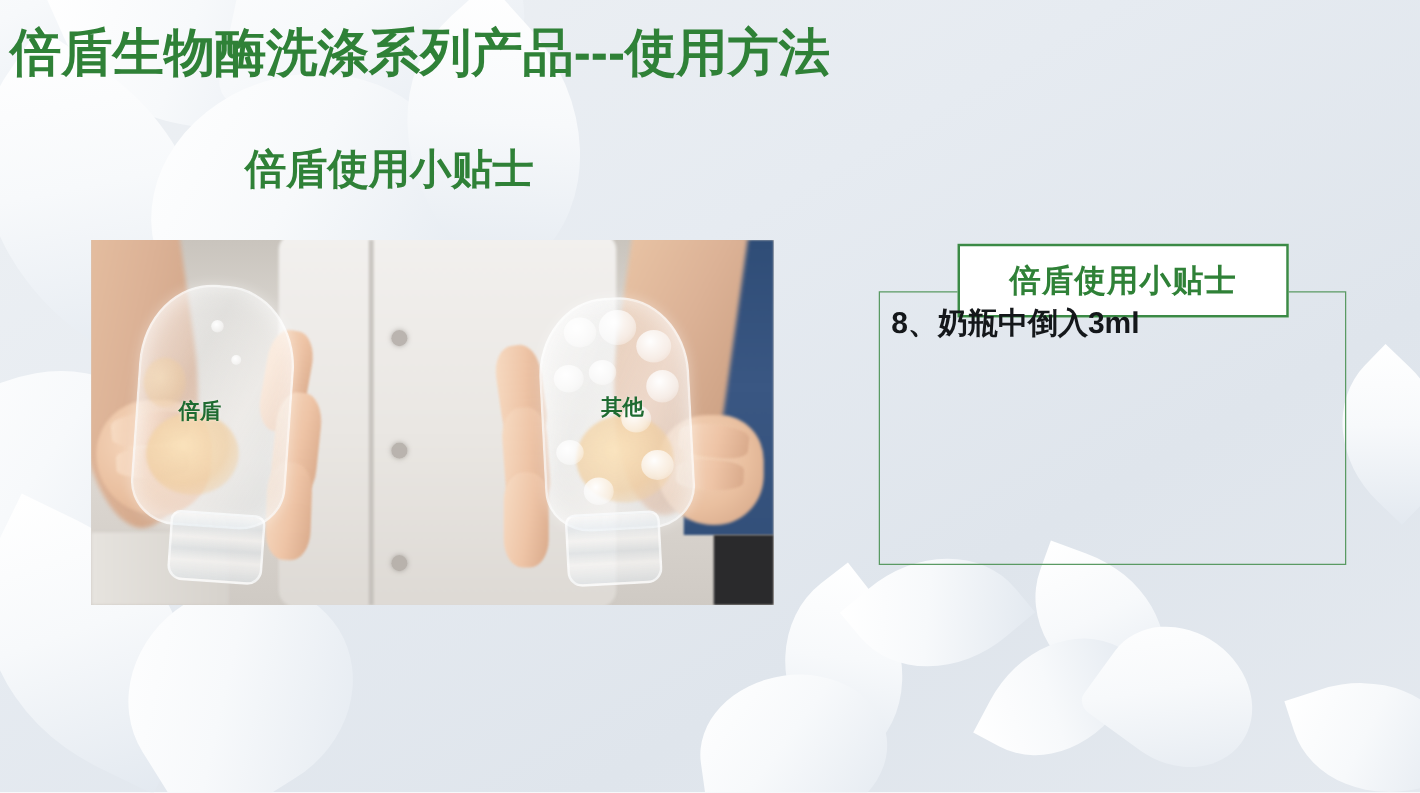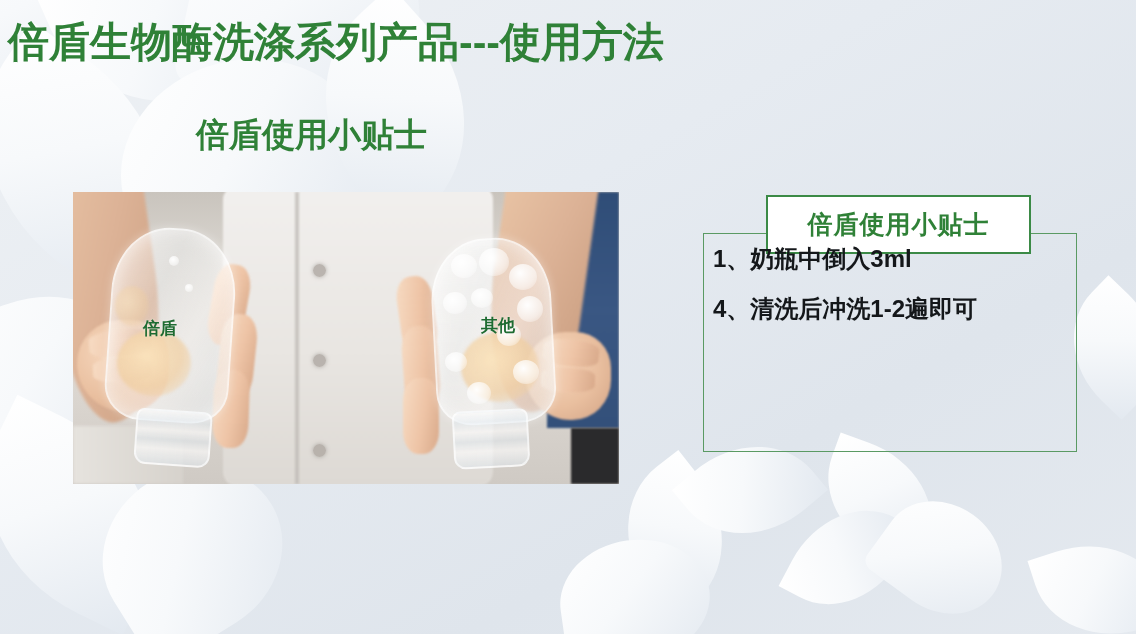--- a/index.html
+++ b/index.html
@@ -322,17 +322,16 @@
     <div class="ph-label" style="left:408px; top:122px;">其他</div>
   </div>
 
   <div id="tips-box"></div>
 
   <div id="tips-header">
     <span class="htext">倍盾使用小贴士</span>
   </div>
 
   <div id="tips-list">
-    <div class="tip-item">1、奶瓶中倒入3ml</div>
-    <div class="tip-item">4、清洗后冲洗1-2遍即可</div>
+    <div class="tip-item">8、奶瓶中倒入3ml</div>
   </div>
 
 </div>
 
 </body></html>

